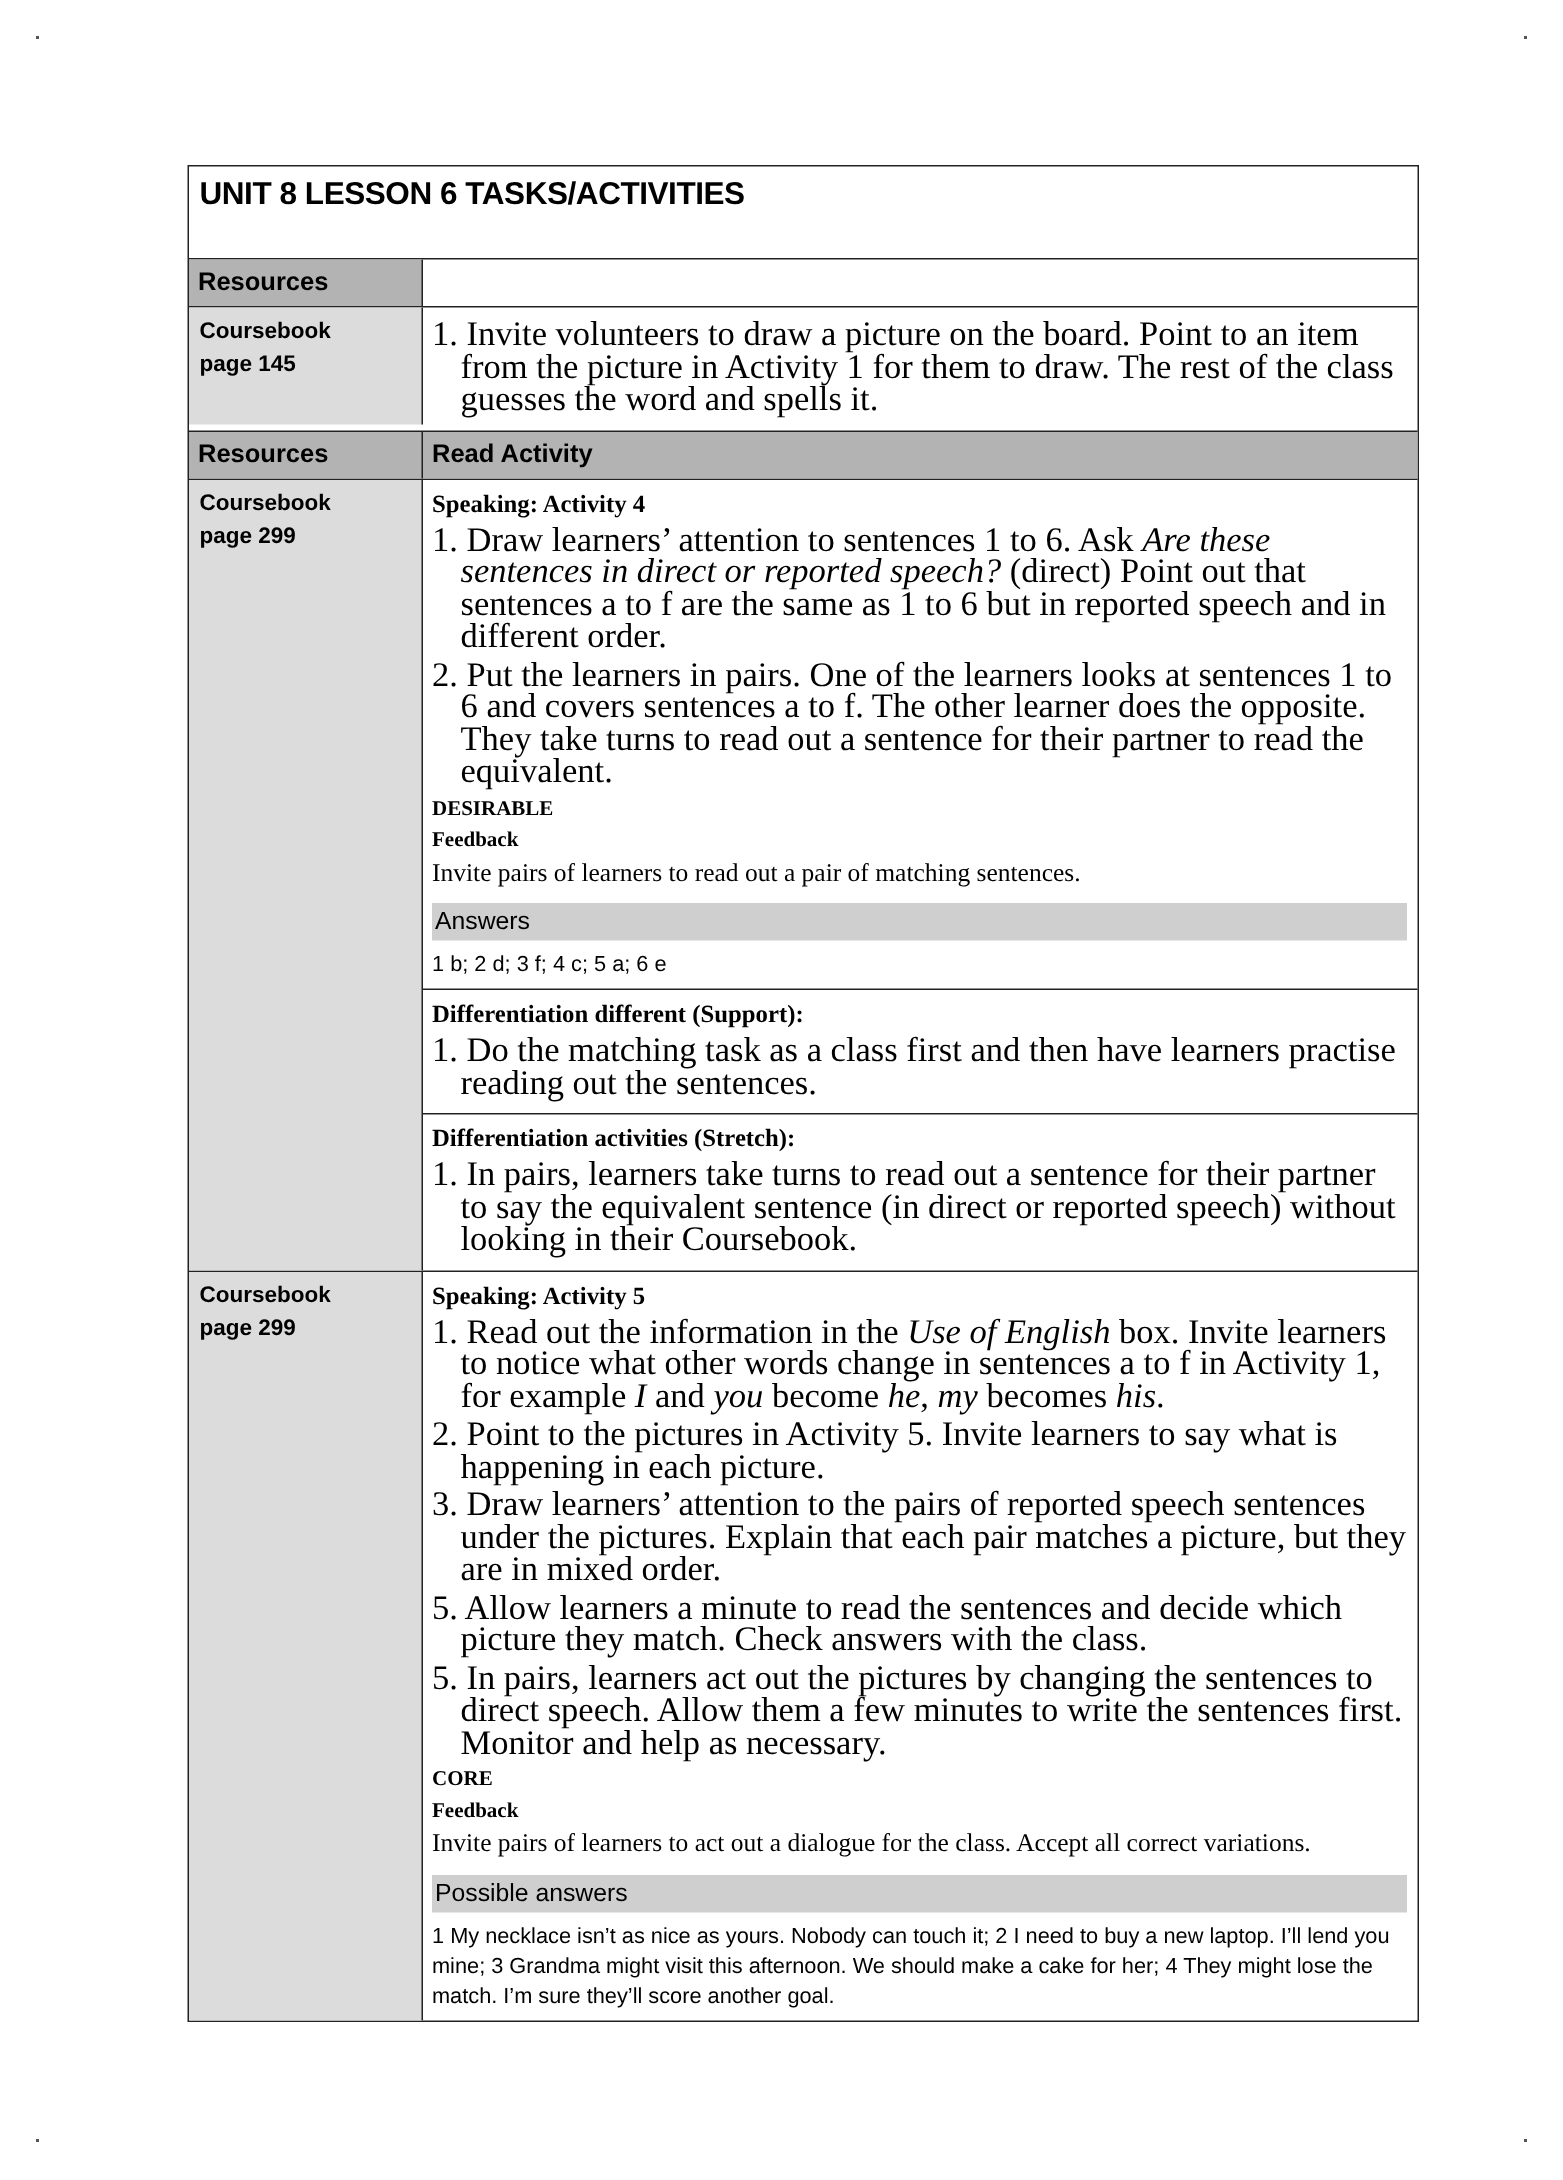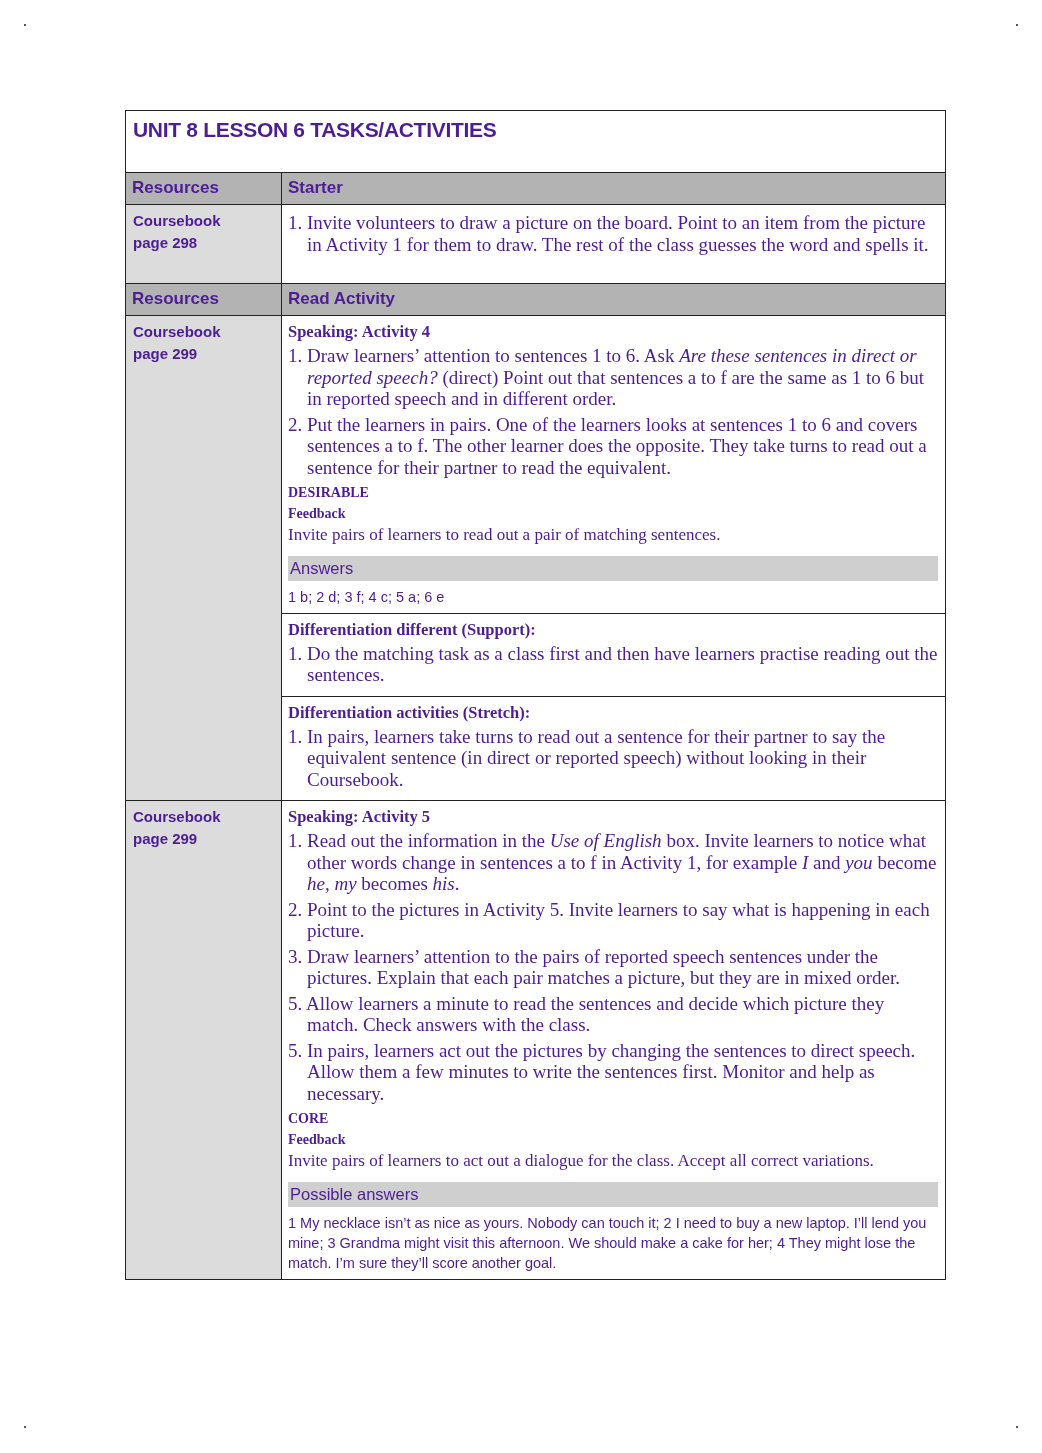--- a/index.html
+++ b/index.html
@@ -1,35 +1,35 @@
 <!DOCTYPE html>
 <html><head>
   <meta charset="utf-8">
   <style>
     html, body { margin: 0; padding: 0; background: #ffffff; }
     body { width: 1042px; height: 1453px; position: relative; overflow: hidden; }
     .corner { position: absolute; width: 2px; height: 2px; background: #555; }
     .lesson-table {
       position: absolute; left: 125px; top: 110px; width: 821px;
       border: 1.5px solid #222; box-sizing: border-box;
-      font-family: "Liberation Serif", serif; color: #4c1d95;
+      font-family: "Liberation Serif", serif; color: #000000;
     }
     .title-row { height: 62px; border-bottom: 1.5px solid #222; padding: 7px 7px; box-sizing: border-box; }
     .title-row h1 { margin: 0; font-family: "Liberation Sans", sans-serif; font-size: 21px; font-weight: bold; letter-spacing: -0.3px; }
     .row { display: flex; border-bottom: 1.5px solid #222; }
     .row:last-child { border-bottom: none; }
     .left { width: 156px; flex: 0 0 156px; border-right: 1.5px solid #222; box-sizing: border-box; padding: 5px 7px; background: #dcdcdc; }
     .right { flex: 1; box-sizing: border-box; }
     .head-row .left, .head-row .right { background: #b3b3b3; font-family: "Liberation Sans", sans-serif; font-weight: bold; font-size: 17px; padding: 5px 6px; height: 31px; }
     .res-label { font-family: "Liberation Sans", sans-serif; font-weight: bold; font-size: 15px; line-height: 22px; }
     .block { padding: 5px 7px 6px 6px; border-bottom: 1.5px solid #222; }
     .block:last-child { border-bottom: none; }
     .sub-title { font-weight: bold; font-size: 16.5px; line-height: 22px; }
     .steps { margin: 2px 0 0 0; padding: 0; list-style: none; }
-    .steps li { font-size: 19px; line-height: 21.5px; padding-left: 19px; text-indent: -19px; margin-bottom: 4px; }
+    .steps li { font-size: 23px; line-height: 21.5px; padding-left: 19px; text-indent: -19px; margin-bottom: 4px; }
     .para { font-size: 17px; line-height: 21.5px; margin: 0; }
     .level { font-weight: bold; font-size: 14px; line-height: 21px; }
     .ans-bar { background: #cfcfcf; font-family: "Liberation Sans", sans-serif; font-size: 16.5px; padding: 3px 2px; margin: 10px 0 6px 0; }
     .ans-text { font-family: "Liberation Sans", sans-serif; font-size: 14.5px; line-height: 20px; }
     .starter-cell { height: 78px; }
     i { font-style: italic; }
   </style>
 </head>
 <body>
 
@@ -38,26 +38,25 @@
 <span class="corner" style="left:24px;top:1426px;"></span>
 <span class="corner" style="left:1016px;top:1426px;"></span>
 
 <div class="lesson-table">
   <div class="title-row">
     <h1>UNIT 8 LESSON 6 TASKS/ACTIVITIES</h1>
   </div>
 
   <div class="row head-row">
     <div class="left">Resources</div>
-    <div class="right">Starter</div>
   </div>
   <div class="row">
     <div class="left starter-cell">
       <div class="res-label">Coursebook</div>
-      <div class="res-label">page 298</div>
+      <div class="res-label">page 145</div>
     </div>
     <div class="right">
       <div class="block">
         <ul class="steps">
           <li>1. Invite volunteers to draw a picture on the board. Point to an item from the picture in Activity 1 for them to draw. The rest of the class guesses the word and spells it.</li>
         </ul>
       </div>
     </div>
   </div>
 

